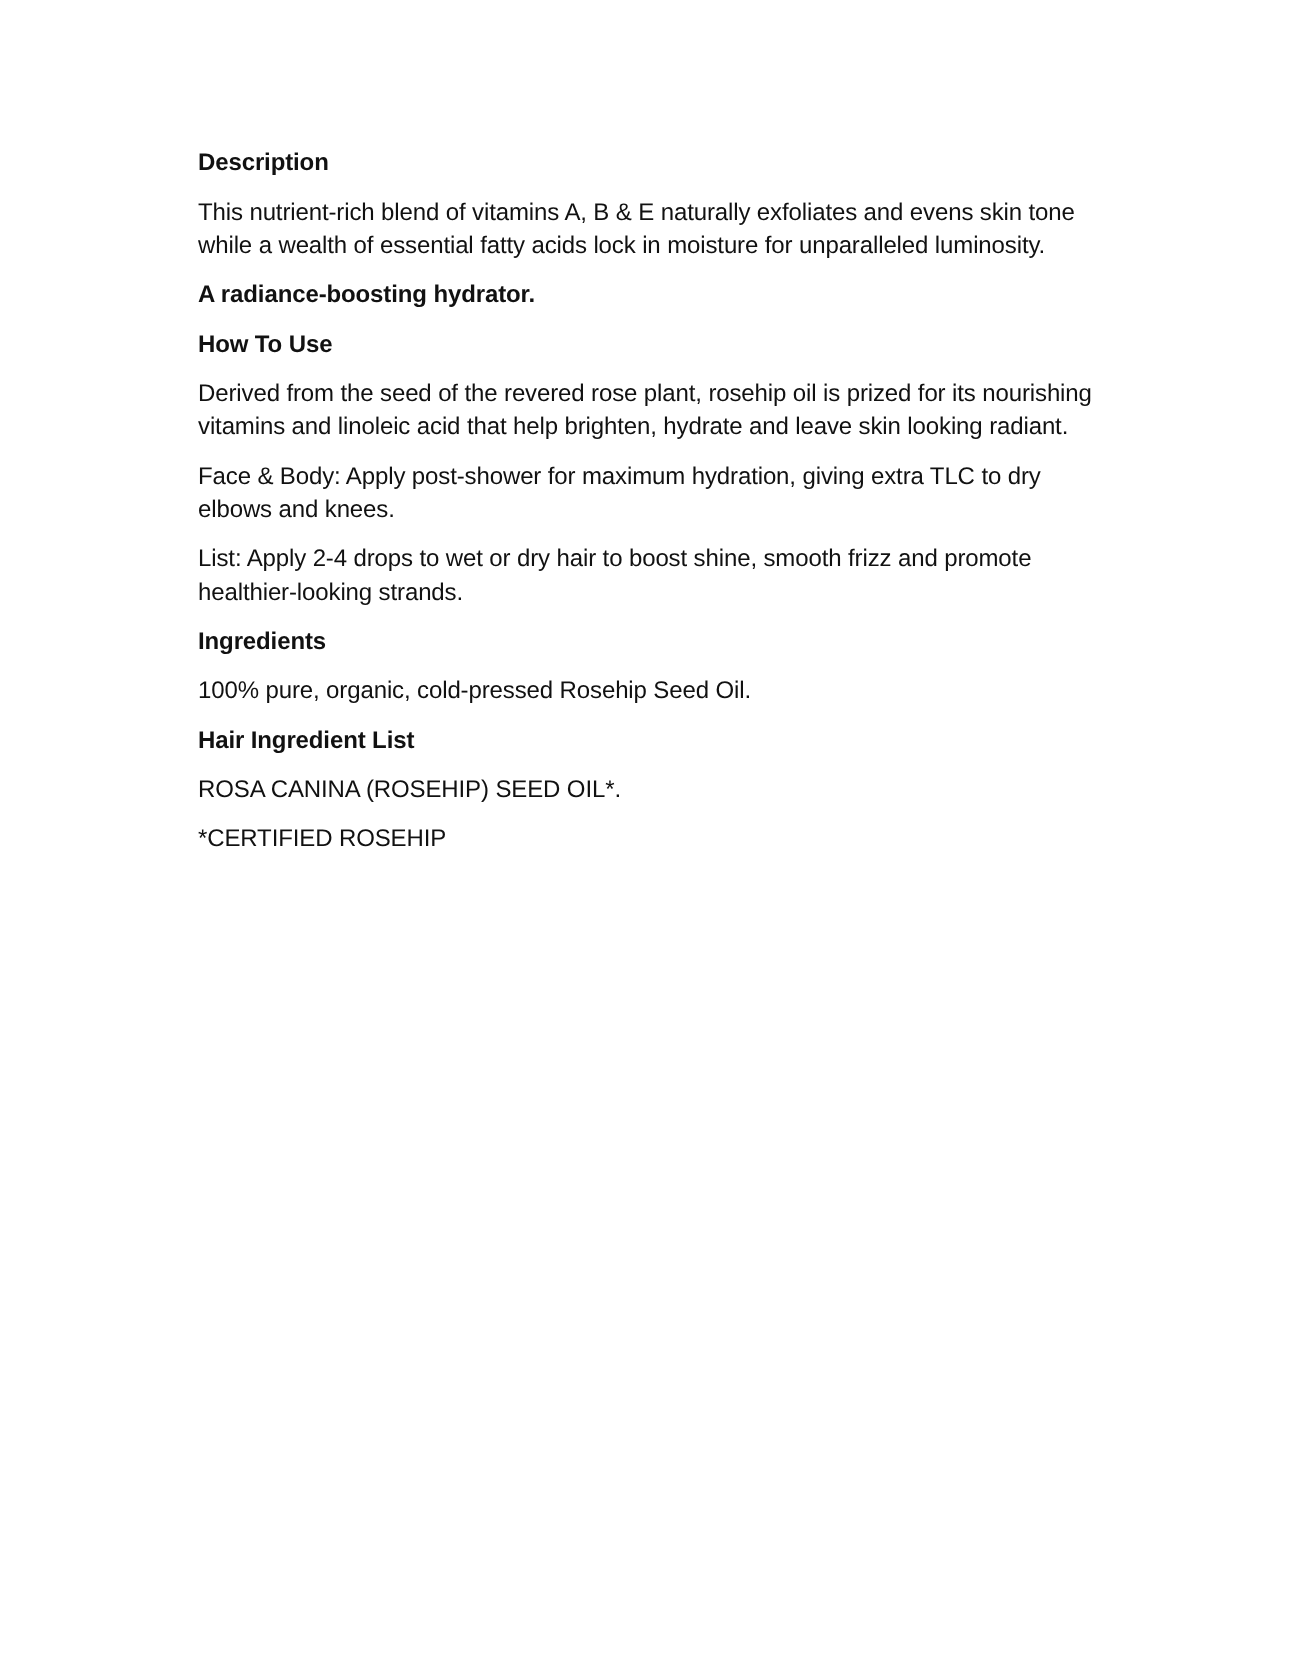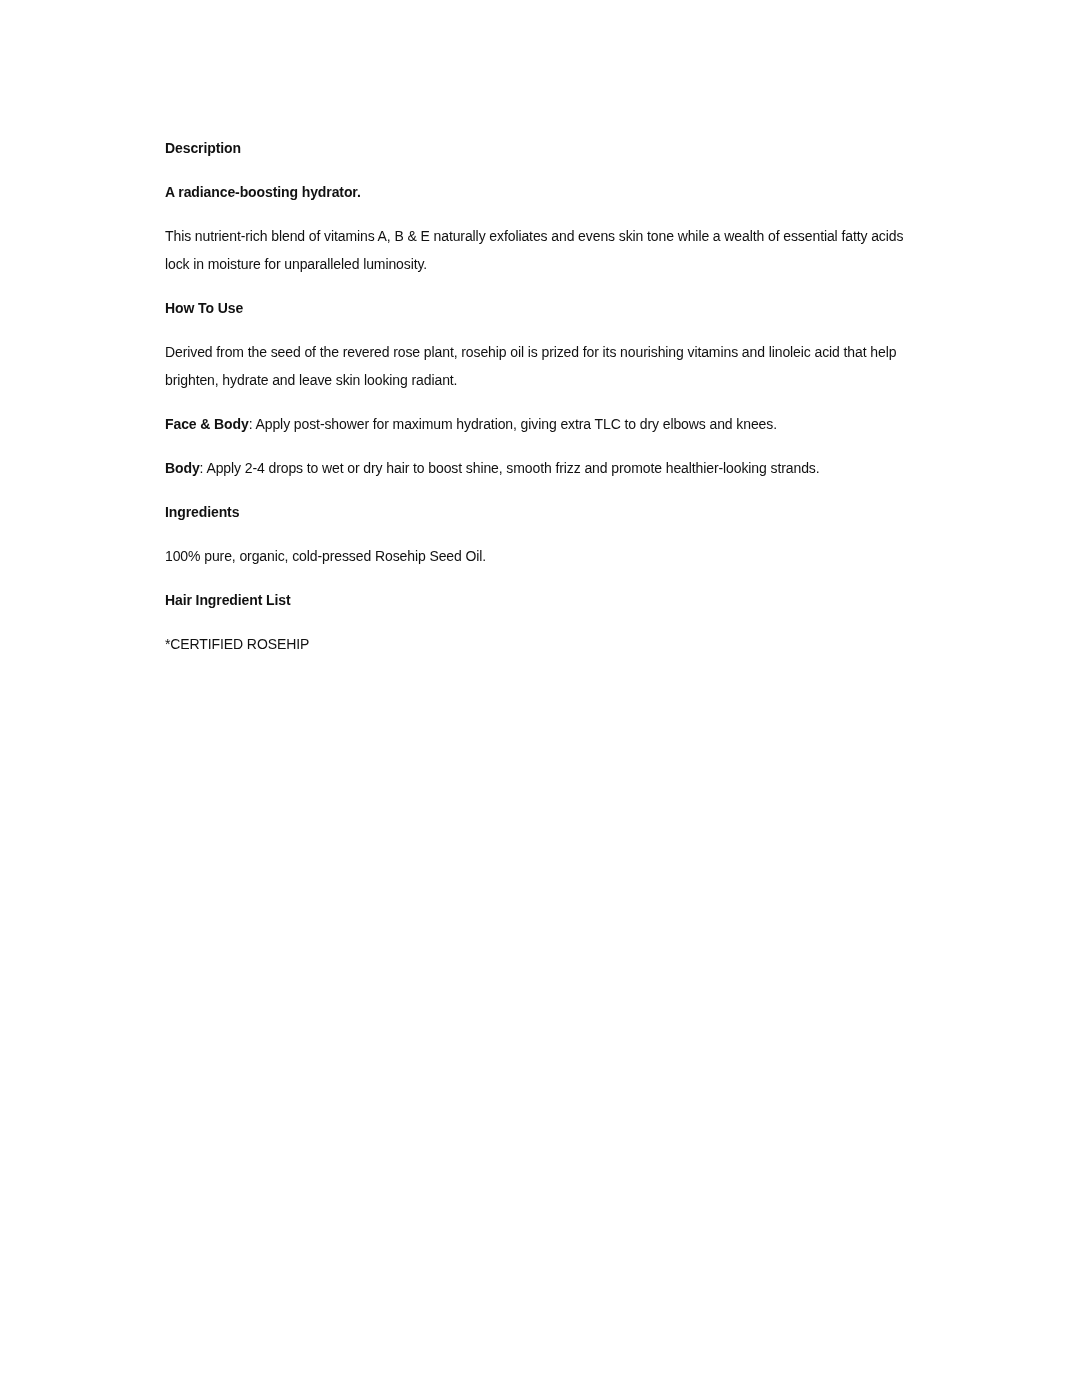--- a/index.html
+++ b/index.html
@@ -15,40 +15,41 @@
       font-family: "Liberation Sans", "DejaVu Sans", sans-serif;
       color: #111111;
     }
     .page {
       position: absolute;
       left: 165px;
       top: 118px;
       width: 760px;
     }
     .para {
-      font-size: 14px;
+      font-size: 20px;
       line-height: 28px;
-      margin: 16px 0 13px 0;
+      margin: 4px 0 13px 0;
       letter-spacing: -0.1px;
     }
     .heading {
       font-weight: bold;
     }
     .b {
-      font-weight: bold;
+      font-weight: normal;
     }
   </style>
 </head>
 <body>
 
 <div class="page">
   <p class="para heading">Description</p>
+  <p class="para">This nutrient-rich blend of vitamins A, B &amp; E naturally exfoliates and evens skin tone while a wealth of essential fatty acids lock in moisture for unparalleled luminosity.</p>
   <p class="para heading">A radiance-boosting hydrator.</p>
-  <p class="para">This nutrient-rich blend of vitamins A, B &amp; E naturally exfoliates and evens skin tone while a wealth of essential fatty acids lock in moisture for unparalleled luminosity.</p>
   <p class="para heading">How To Use</p>
   <p class="para">Derived from the seed of the revered rose plant, rosehip oil is prized for its nourishing vitamins and linoleic acid that help brighten, hydrate and leave skin looking radiant.</p>
   <p class="para"><span class="b">Face &amp; Body</span><span>: Apply post-shower for maximum hydration, giving extra TLC to dry elbows and knees.</span></p>
-  <p class="para"><span class="b">Body</span><span>: Apply 2-4 drops to wet or dry hair to boost shine, smooth frizz and promote healthier-looking strands.</span></p>
+  <p class="para"><span class="b">List</span><span>: Apply 2-4 drops to wet or dry hair to boost shine, smooth frizz and promote healthier-looking strands.</span></p>
   <p class="para heading">Ingredients</p>
   <p class="para">100% pure, organic, cold-pressed Rosehip Seed Oil.</p>
   <p class="para heading">Hair Ingredient List</p>
+  <p class="para">ROSA CANINA (ROSEHIP) SEED OIL*.</p>
   <p class="para">*CERTIFIED ROSEHIP</p>
 </div>
 
 </body></html>

